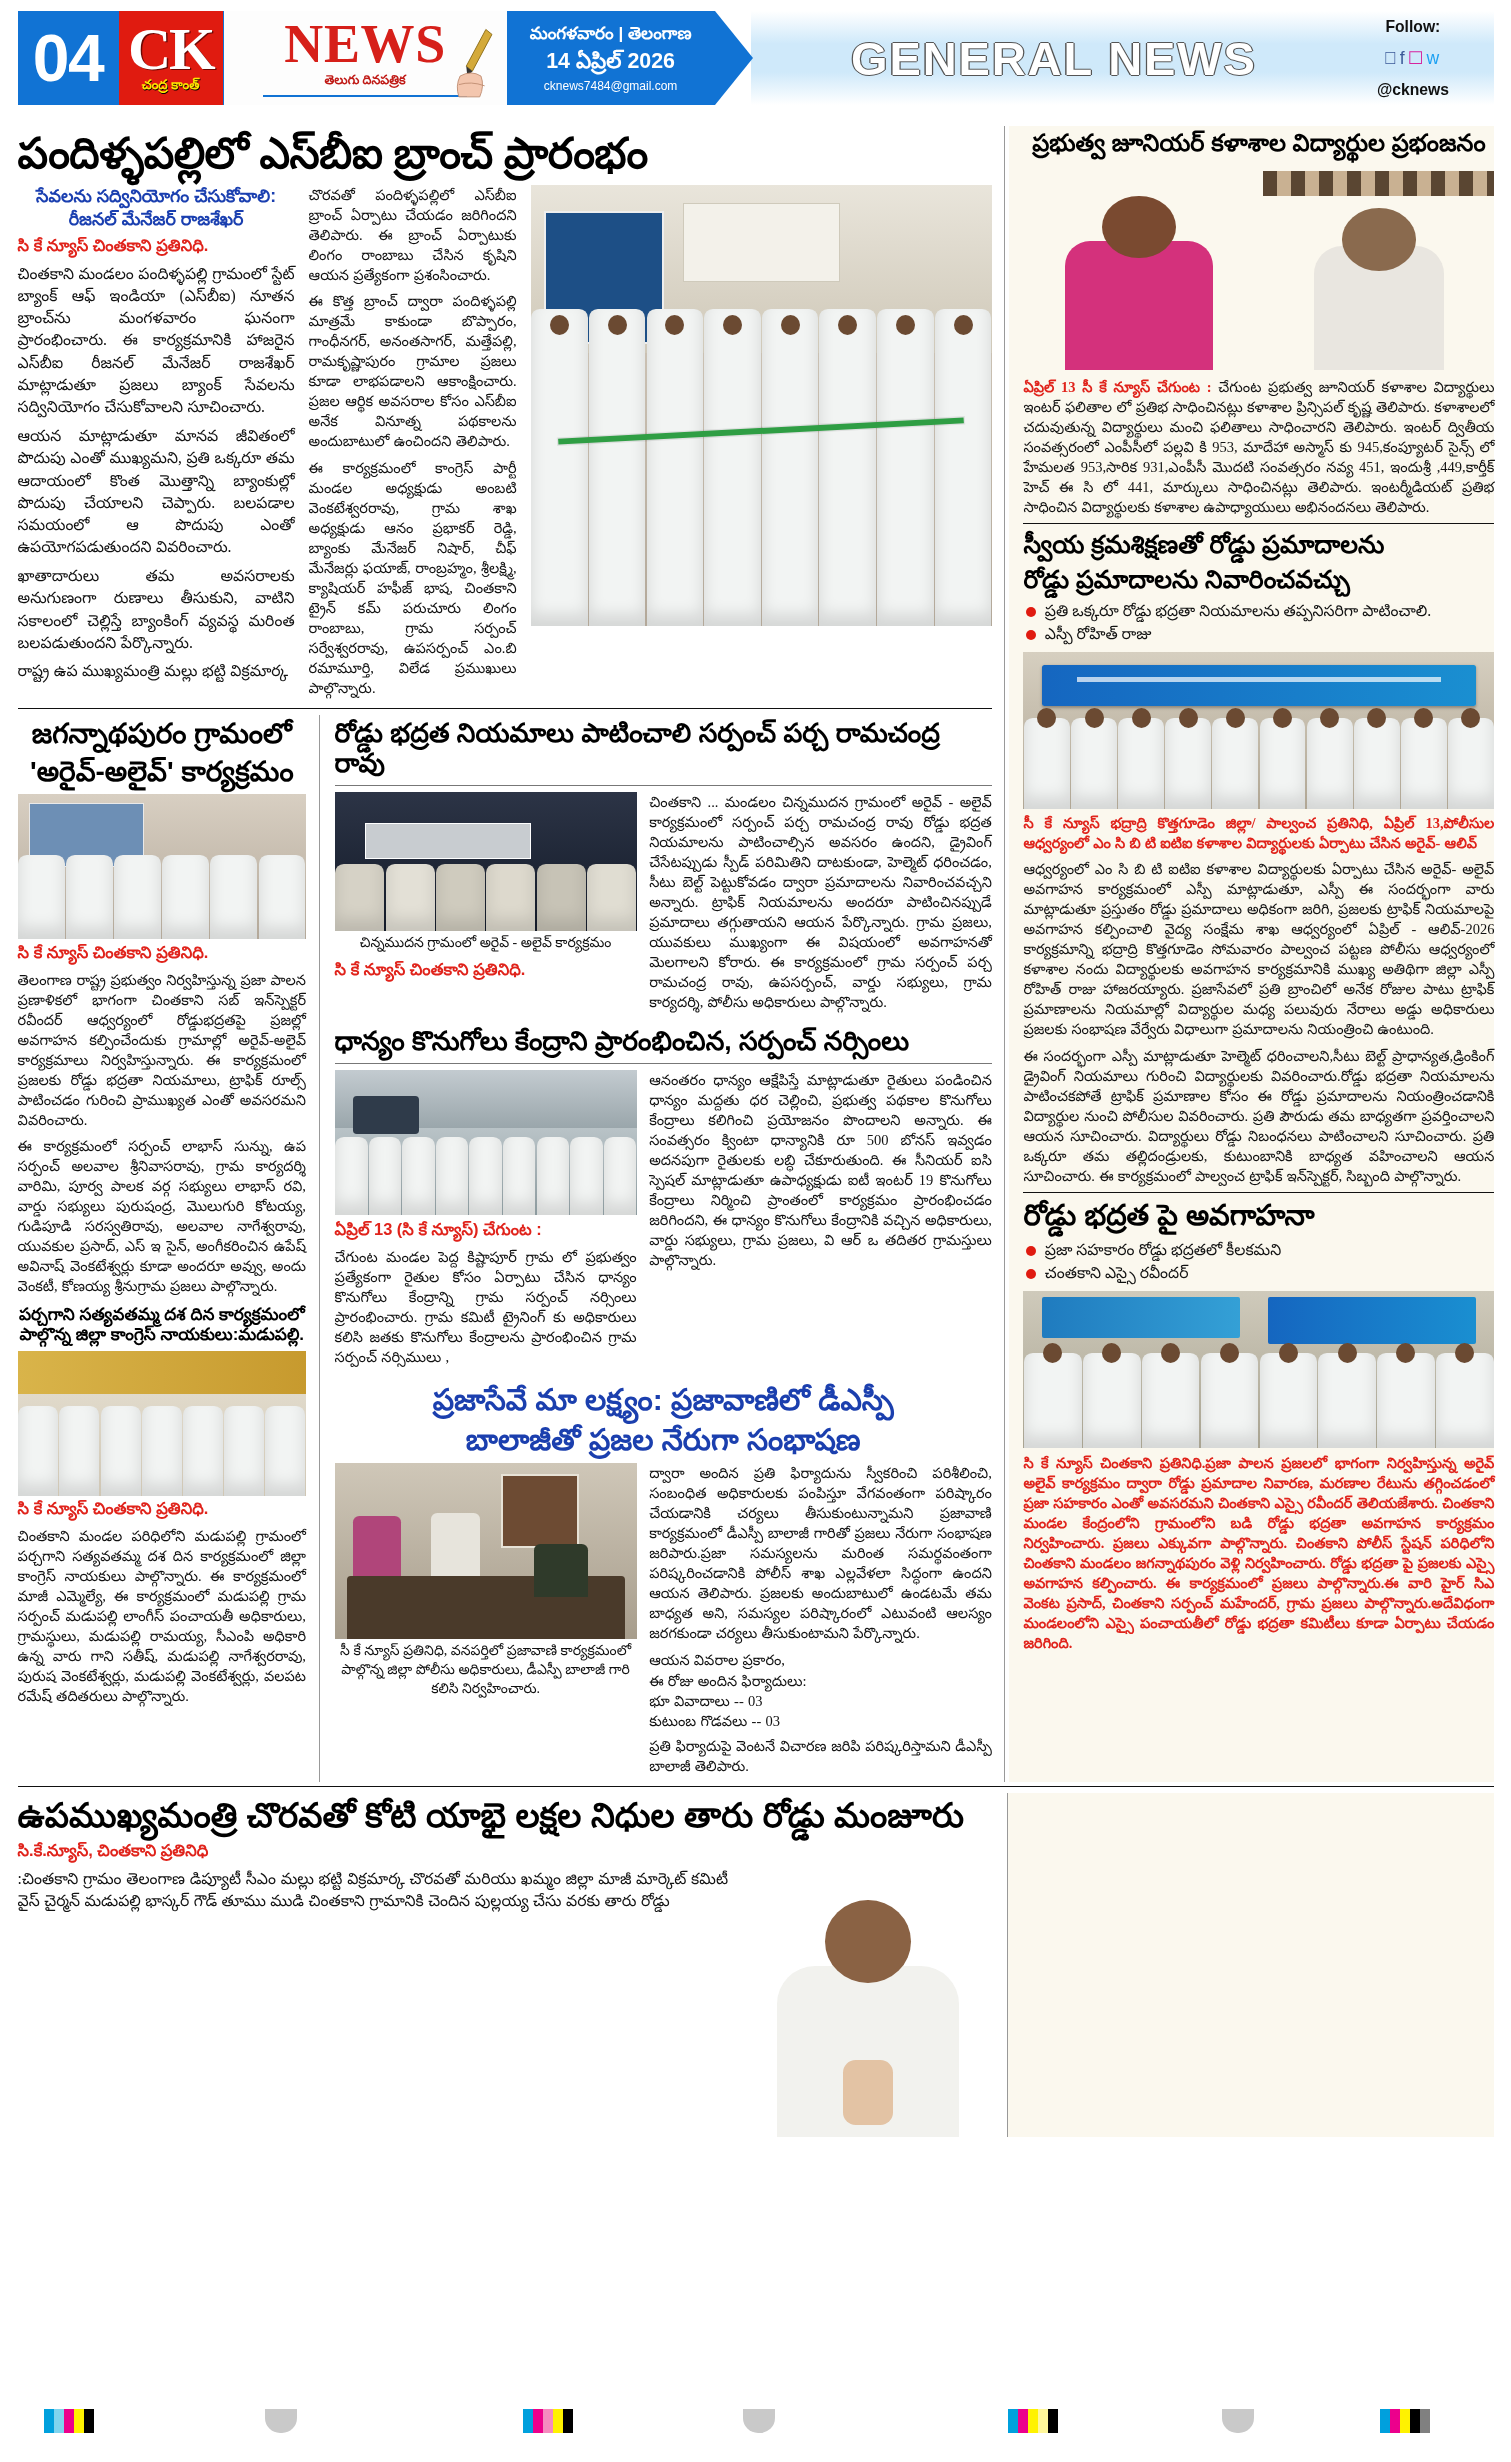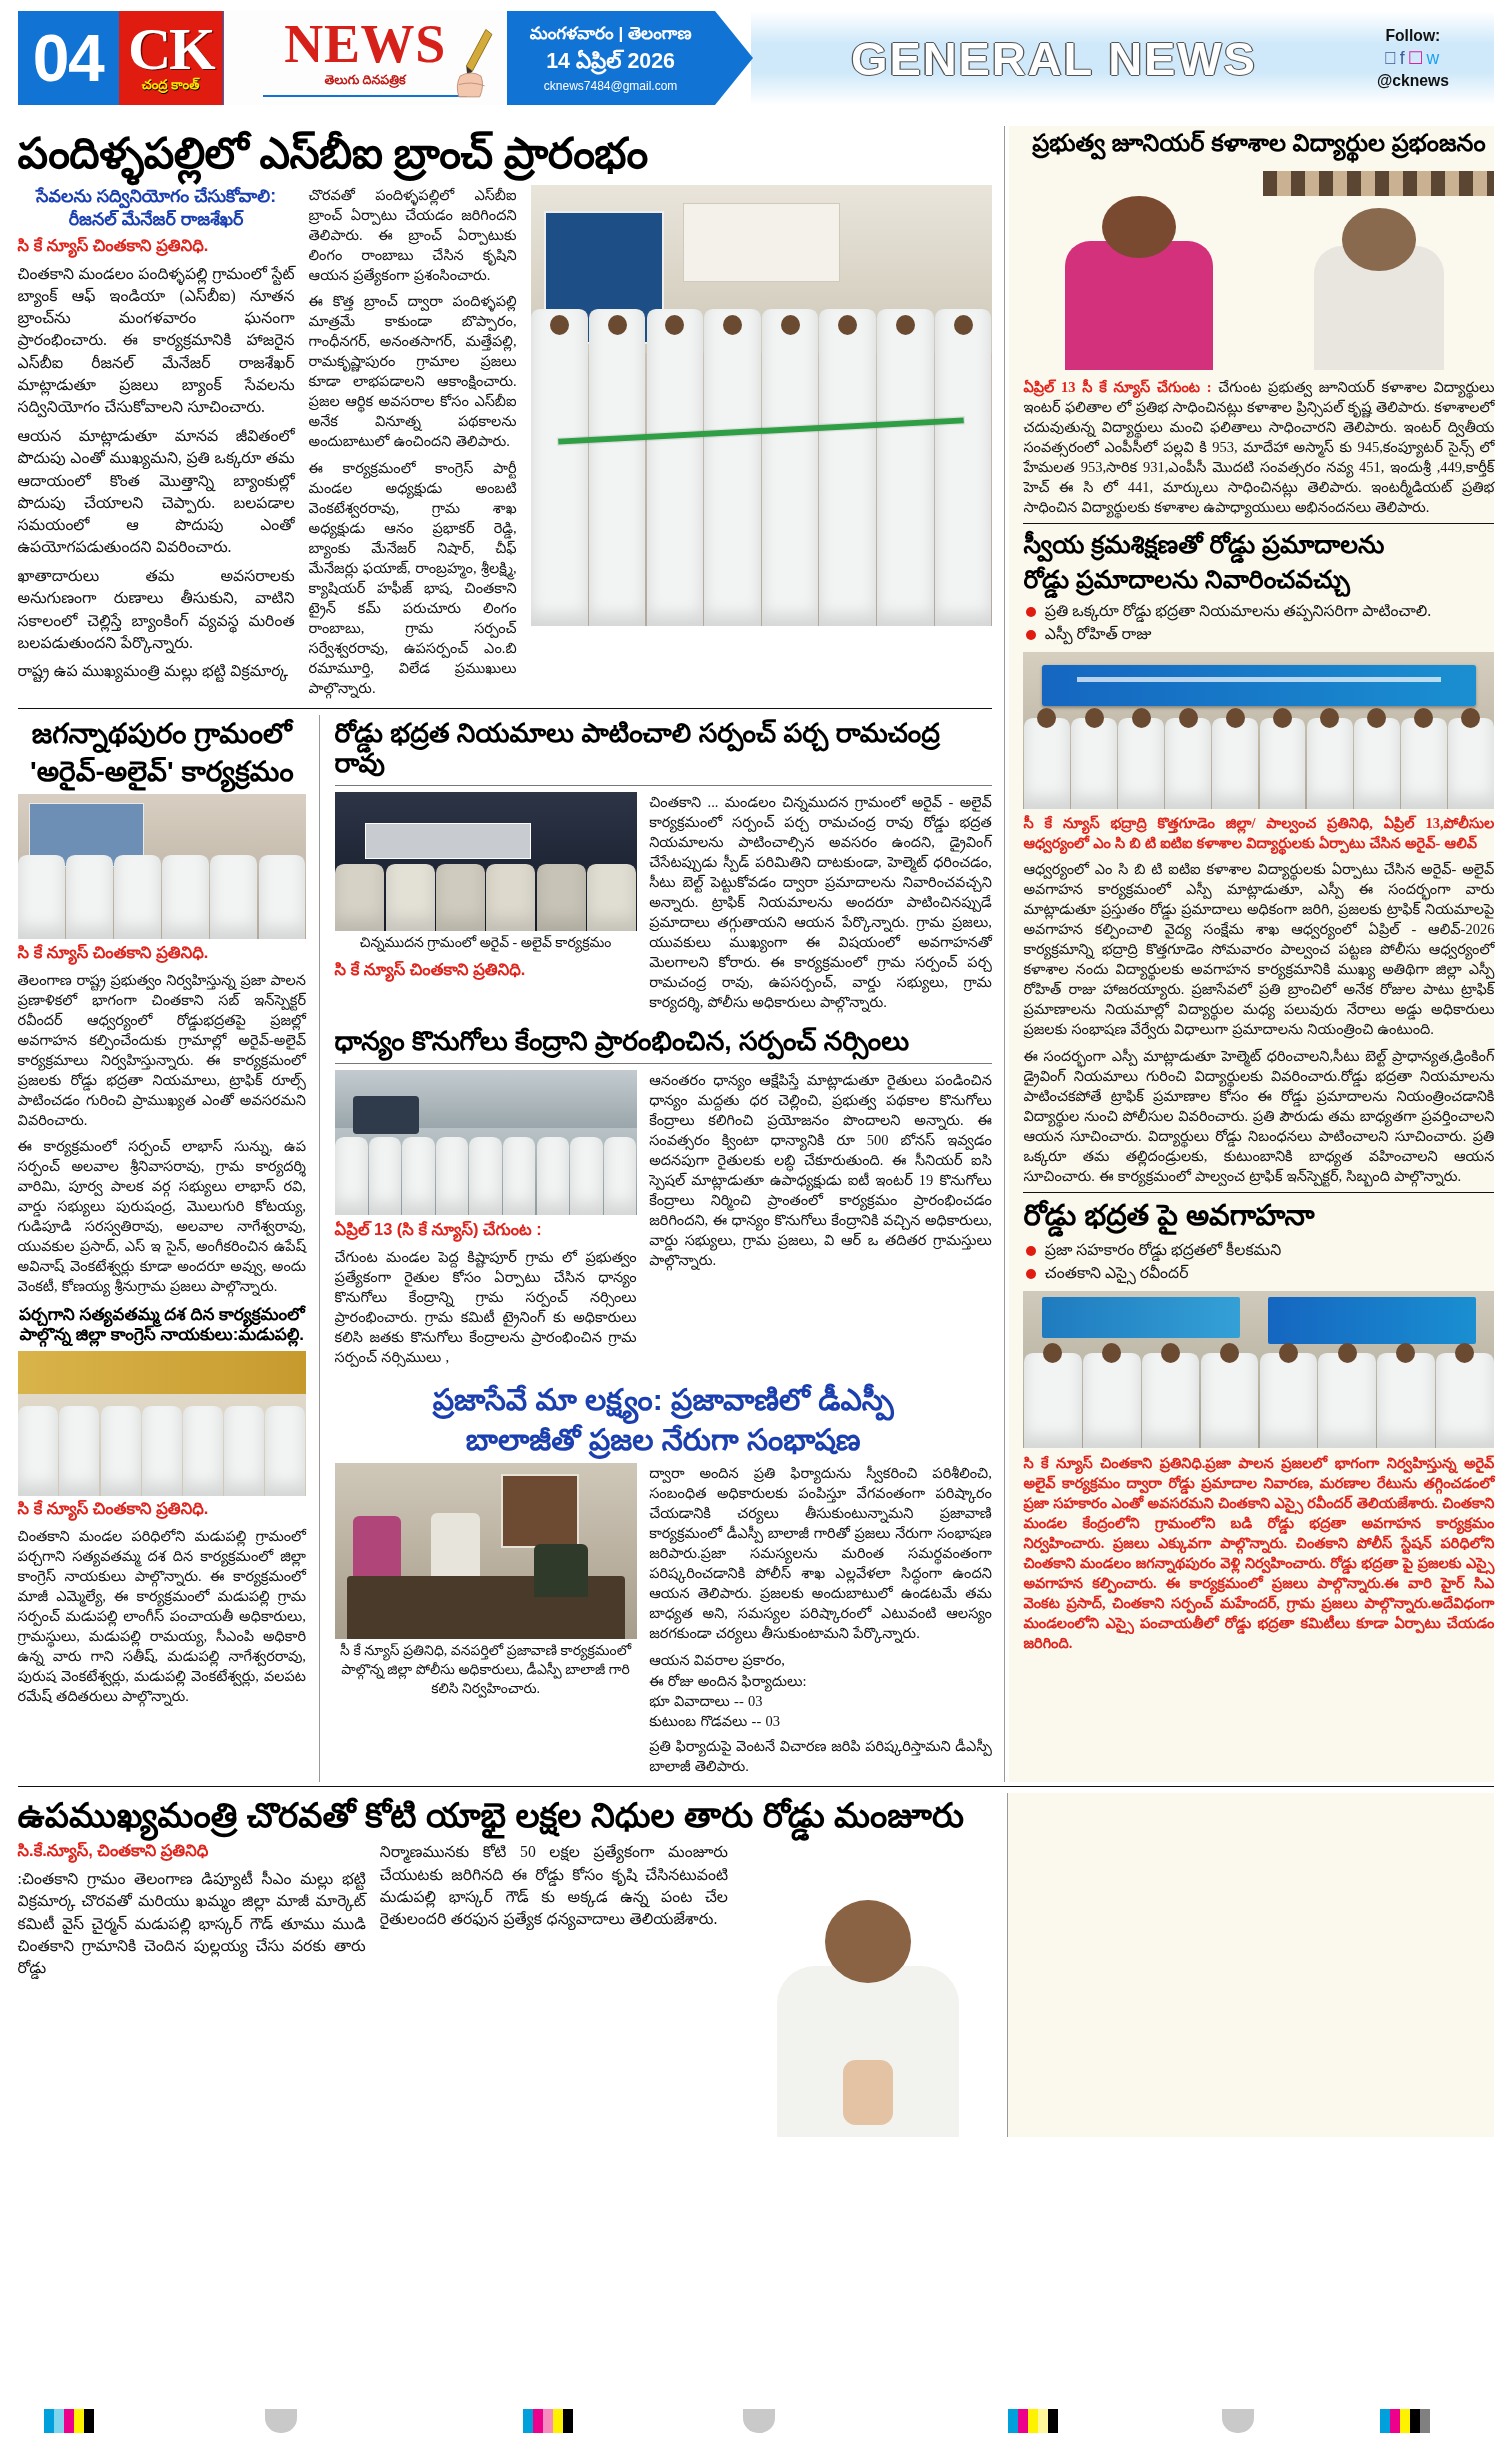--- a/index.html
+++ b/index.html
@@ -74,21 +74,21 @@
     margin-left:-1.3px;
   }
   .section-title {
     flex:1; text-align:center;
     font-family:"Liberation Sans", sans-serif; font-weight:bold; font-size:47px;
     color:#ffffff; letter-spacing:1.9px;
     text-shadow: -1.3px 0 #555, 0 1.3px #555, 1.3px 0 #555, 0 -1.3px #555;
   }
   .follow { width:113px; text-align:center; font-family:"Liberation Sans", sans-serif; }
   .follow .f-lab { font-size:15.7px; font-weight:bold; color:#111; }
-  .follow .f-icons { font-size:17.6px; margin:3px 0; letter-spacing:3.1px; color:#3b5998;}
+  .follow .f-icons { font-size:17.6px; margin:12px 0; letter-spacing:3.1px; color:#3b5998;}
   .follow .f-handle { font-size:15.7px; font-weight:bold; color:#111;}
 
   
   .page { padding:0 17.6px; }
   .rule-h { border-top:1.9px solid #111; margin:3.8px 0 6.3px; }
   .rule-thin { border-top:0.9px solid #777; margin:6.3px 0; }
 
   .main-grid { display:flex; gap:4px; }
   .col-left { width:990px; padding-right:12.6px; border-right:1.3px solid #999; }
   .col-right { width:486px; padding-left:14px; background:#fbf8ee; }
@@ -510,23 +510,20 @@
 <div class="bottom-sec">
   <div class="rule-h"></div>
   <div class="bottom-grid">
     <div class="bottom-left">
       <h2 class="hl2" style="font-size:34px">ఉపముఖ్యమంత్రి  చొరవతో కోటి యాభై లక్షల నిధుల తారు రోడ్డు మంజూరు</h2>
       <div class="bl-cols">
         <div class="c">
           <div class="byline">సి.కే.న్యూస్,  చింతకాని  ప్రతినిధి</div>
           <p class="body">:చింతకాని గ్రామం తెలంగాణ డిప్యూటీ సీఎం మల్లు భట్టి విక్రమార్క చొరవతో మరియు ఖమ్మం జిల్లా మాజీ మార్కెట్ కమిటీ వైస్ చైర్మన్ మడుపల్లి భాస్కర్ గౌడ్ తూము ముడి చింతకాని గ్రామానికి చెందిన పుల్లయ్య చేసు వరకు తారు రోడ్డు</p>
         </div>
-        <div class="c">
-          <p class="body">నిర్మాణమునకు కోటి 50 లక్షల ప్రత్యేకంగా మంజూరు చేయుటకు జరిగినది ఈ రోడ్డు కోసం కృషి చేసినటువంటి మడుపల్లి భాస్కర్ గౌడ్ కు అక్కడ ఉన్న పంట చేల రైతులందరి తరఫున ప్రత్యేక ధన్యవాదాలు తెలియజేశారు.</p>
-        </div>
         <div style="width:252px">
           <div class="bl-photo">
             <div class="ph-inner" style="background:linear-gradient(to bottom,#2e3a3f,#151c20)"></div>
             <div style="position:absolute;left:14%;bottom:0;width:72%;height:58%;background:#f2f2ee;border-radius:38px 38px 0 0"></div>
             <div style="position:absolute;left:33%;top:20%;width:34%;height:28%;background:#8a6244;border-radius:50%"></div>
             <div style="position:absolute;left:40%;bottom:4%;width:20%;height:22%;background:#e3c3a4;border-radius:12.6px"></div>
             <div style="position:absolute;right:5px;top:5px;width:24px;height:24px;border:2.5px solid #fff;border-radius:6.3px"></div>
           </div>
         </div>
       </div>

